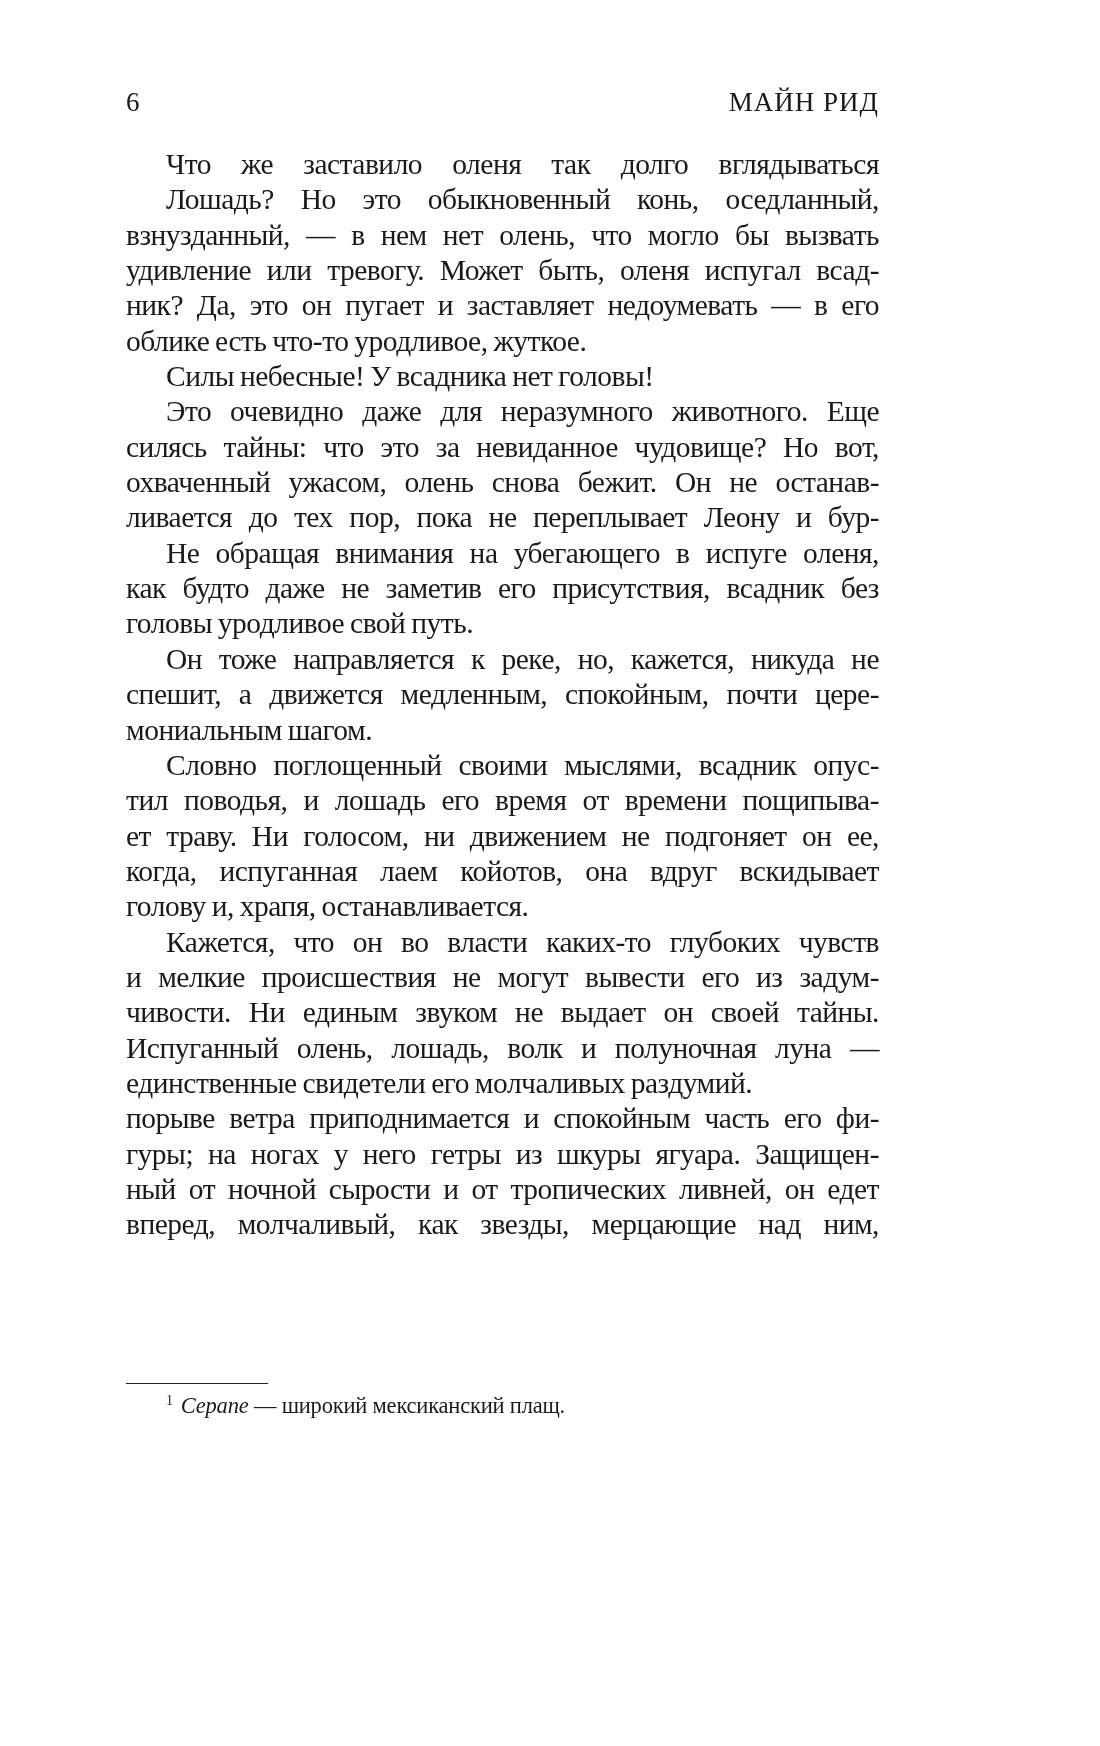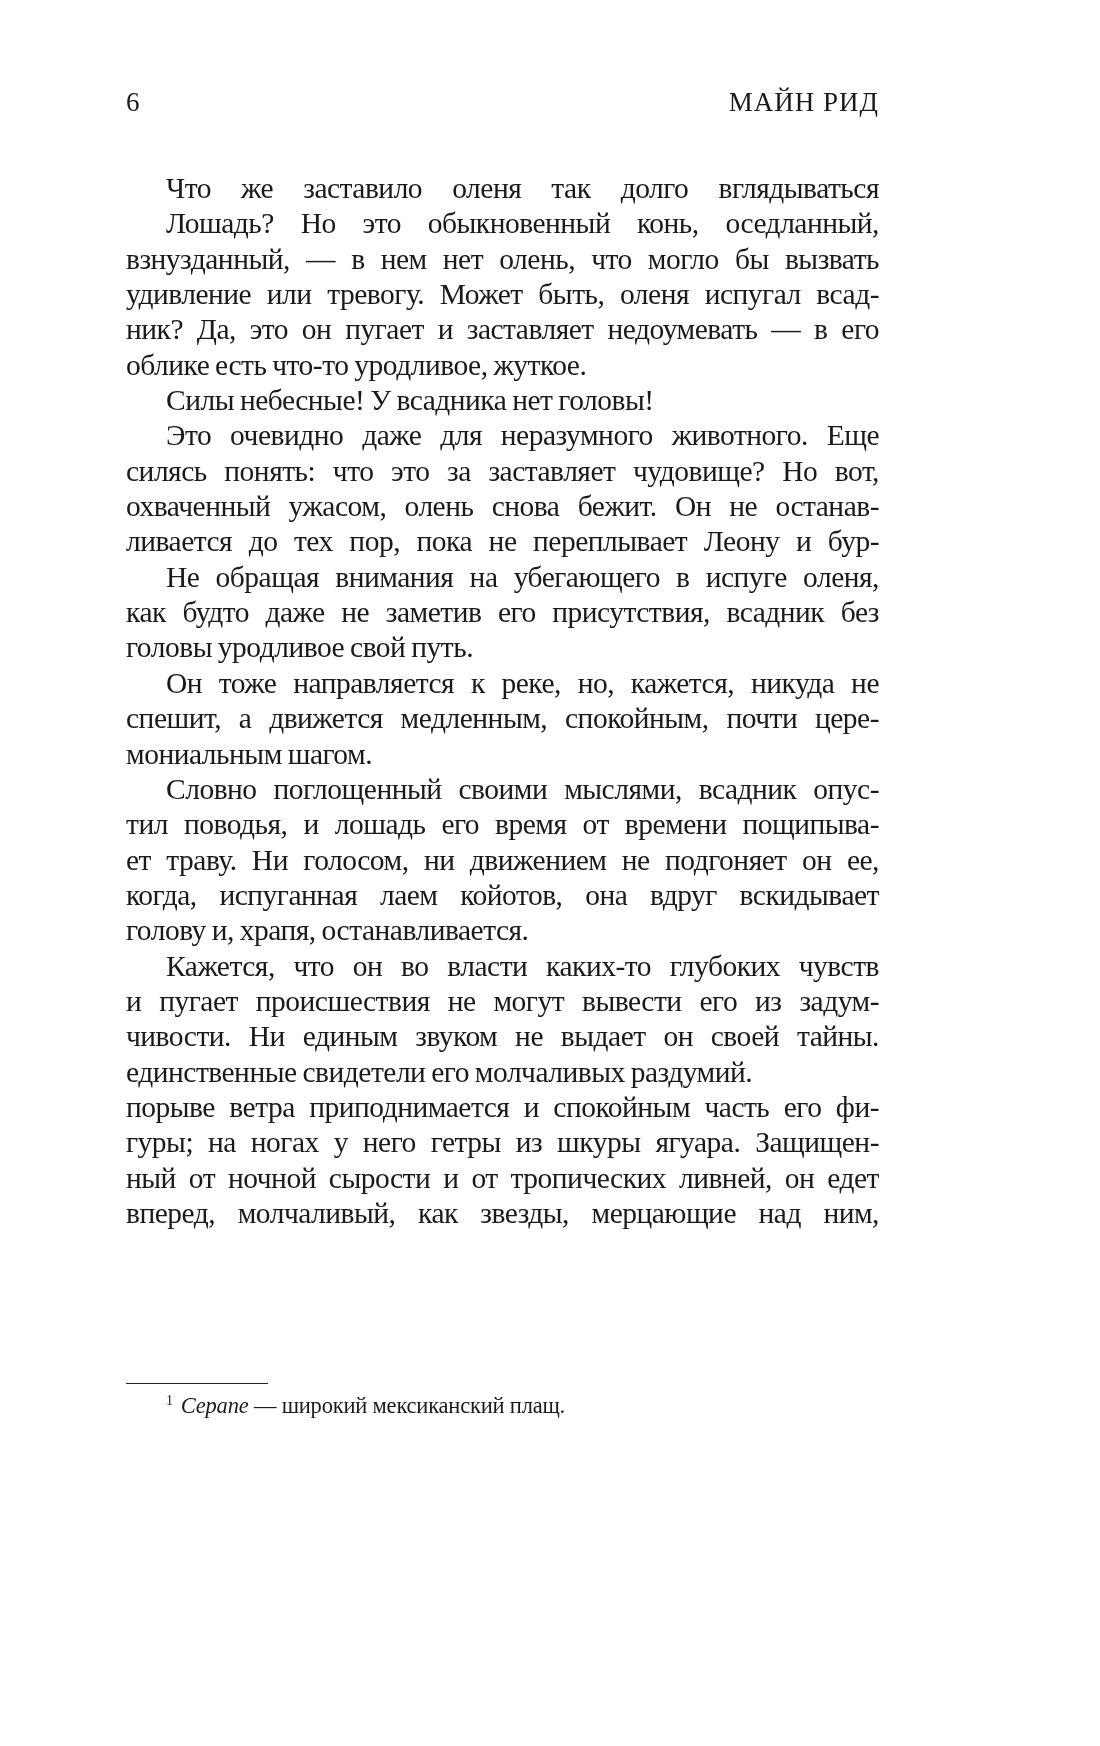--- a/index.html
+++ b/index.html
@@ -7,21 +7,21 @@
   .page {
     position:absolute; left:126px; top:0; width:753px; height:1746px;
     font-family:"Liberation Serif", "DejaVu Serif", serif; color:#1a1a1a;
   }
   .running-head {
     position:absolute; top:86px; left:0; width:753px; height:32px;
     font-size:27px; line-height:32px; letter-spacing:0.5px;
   }
   .running-head .folio { position:absolute; left:0; top:0; }
   .running-head .author { position:absolute; right:0; top:0; letter-spacing:1px; }
-  .body { position:absolute; top:171px; left:0; width:753px; }
+  .body { position:absolute; top:147px; left:0; width:753px; }
   .line {
     display:block; width:753px; height:35.35px; line-height:35.35px;
     font-size:29.5px; white-space:nowrap; text-align:justify; text-align-last:justify;
     letter-spacing:-0.5px; word-spacing:-1px;
   }
   .line.last { text-align-last:left; }
   .line.indent { padding-left:40px; width:713px; }
   sup.fnref { font-size:15px; line-height:0; position:relative; top:-2px; }
   .fn-rule { position:absolute; top:1383px; left:0; width:142px; height:0; border-top:1.5px solid #222; }
   .footnote {
@@ -46,41 +46,42 @@
 
     <span class="line indent">Лошадь? Но это обыкновенный конь, оседланный,</span>
     <span class="line">взнузданный, — в нем нет олень, что могло бы вызвать</span>
     <span class="line">удивление или тревогу. Может быть, оленя испугал всад-</span>
     <span class="line">ник? Да, это он пугает и заставляет недоумевать — в его</span>
     <span class="line last">облике есть что-то уродливое, жуткое.</span>
 
     <span class="line indent last">Силы небесные! У всадника нет головы!</span>
 
     <span class="line indent">Это очевидно даже для неразумного животного. Еще</span>
-    <span class="line">силясь понять: что это за заставляет чудовище? Но вот,</span>
+    <span class="line">силясь тайны: что это за невиданное чудовище? Но вот,</span>
     <span class="line">охваченный ужасом, олень снова бежит. Он не останав-</span>
     <span class="line">ливается до тех пор, пока не переплывает Леону и бур-</span>
 
     <span class="line indent">Не обращая внимания на убегающего в испуге оленя,</span>
     <span class="line">как будто даже не заметив его присутствия, всадник без</span>
     <span class="line last">головы уродливое свой путь.</span>
 
     <span class="line indent">Он тоже направляется к реке, но, кажется, никуда не</span>
     <span class="line">спешит, а движется медленным, спокойным, почти цере-</span>
     <span class="line last">мониальным шагом.</span>
 
     <span class="line indent">Словно поглощенный своими мыслями, всадник опус-</span>
     <span class="line">тил поводья, и лошадь его время от времени пощипыва-</span>
     <span class="line">ет траву. Ни голосом, ни движением не подгоняет он ее,</span>
     <span class="line">когда, испуганная лаем койотов, она вдруг вскидывает</span>
     <span class="line last">голову и, храпя, останавливается.</span>
 
     <span class="line indent">Кажется, что он во власти каких-то глубоких чувств</span>
-    <span class="line">и пугает происшествия не могут вывести его из задум-</span>
+    <span class="line">и мелкие происшествия не могут вывести его из задум-</span>
     <span class="line">чивости. Ни единым звуком не выдает он своей тайны.</span>
+    <span class="line">Испуганный олень, лошадь, волк и полуночная луна —</span>
     <span class="line last">единственные свидетели его молчаливых раздумий.</span>
 
     <span class="line">порыве ветра приподнимается и спокойным часть его фи-</span>
     <span class="line">гуры; на ногах у него гетры из шкуры ягуара. Защищен-</span>
     <span class="line">ный от ночной сырости и от тропических ливней, он едет</span>
     <span class="line">вперед, молчаливый, как звезды, мерцающие над ним,</span>
   </div>
 
   <div class="fn-rule"></div>
   <div class="footnote">

